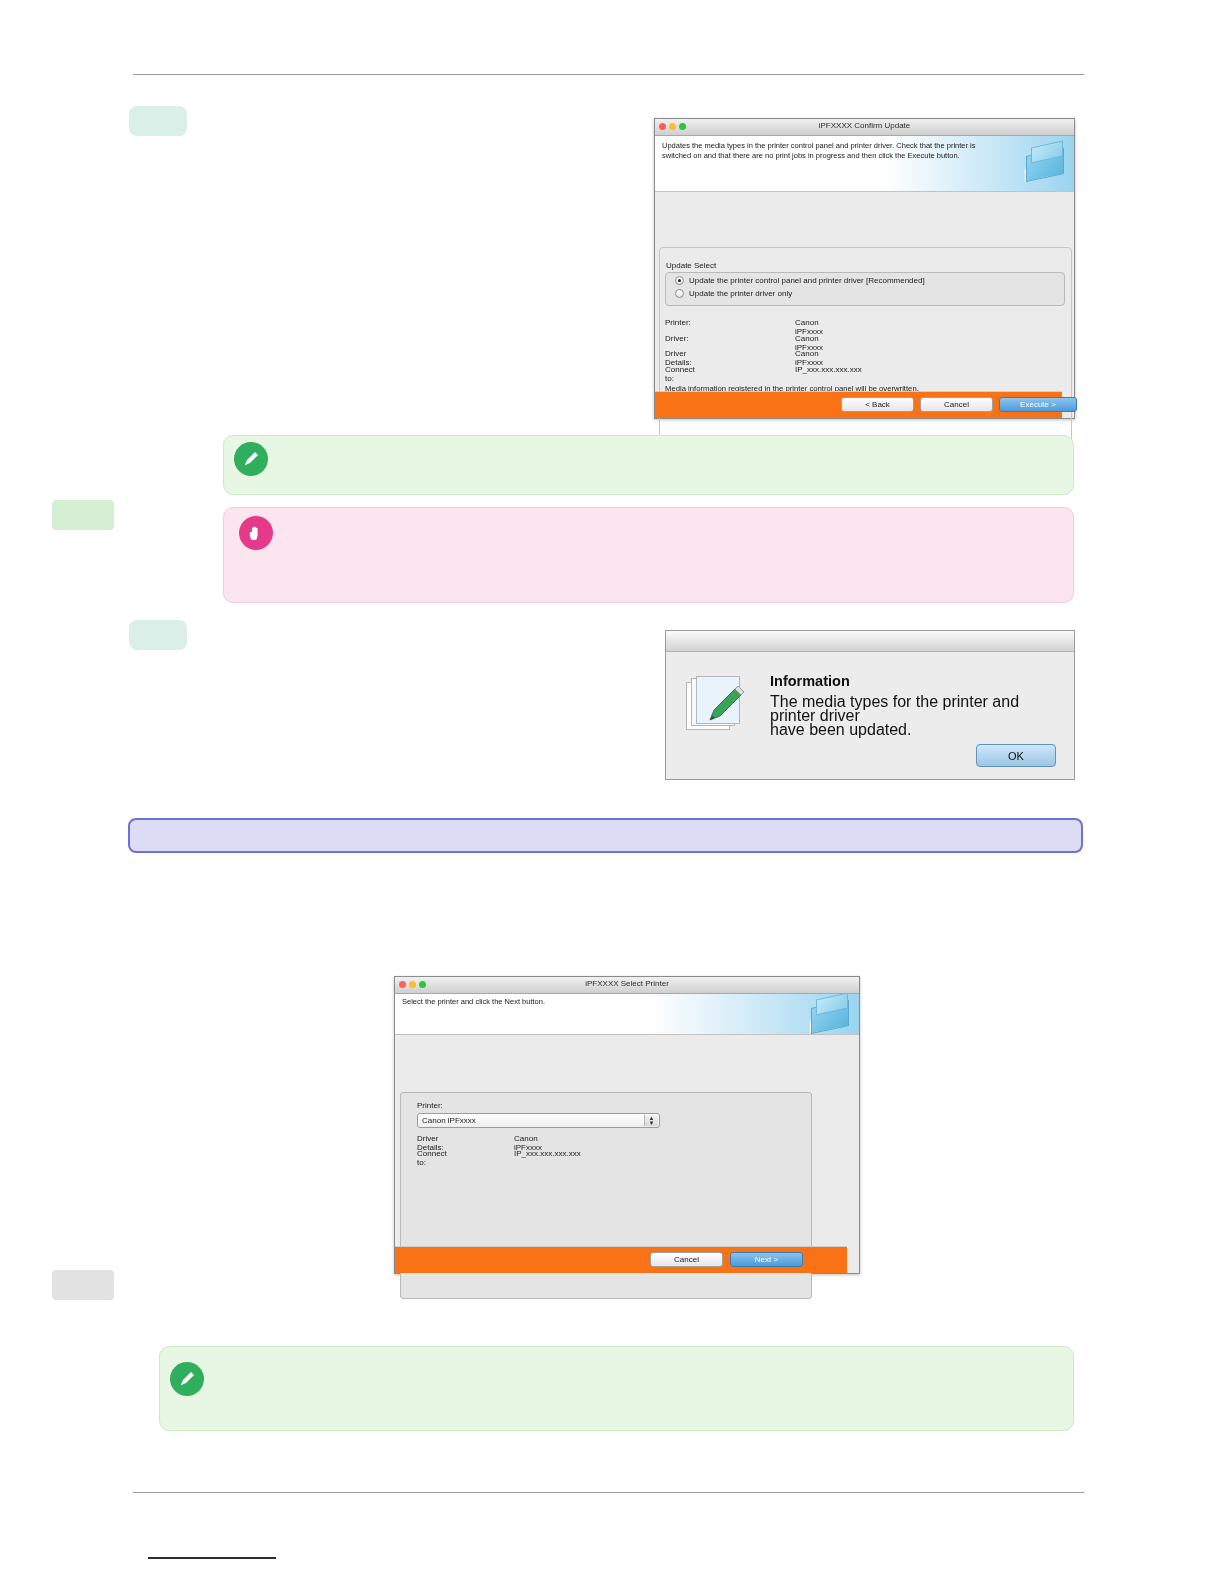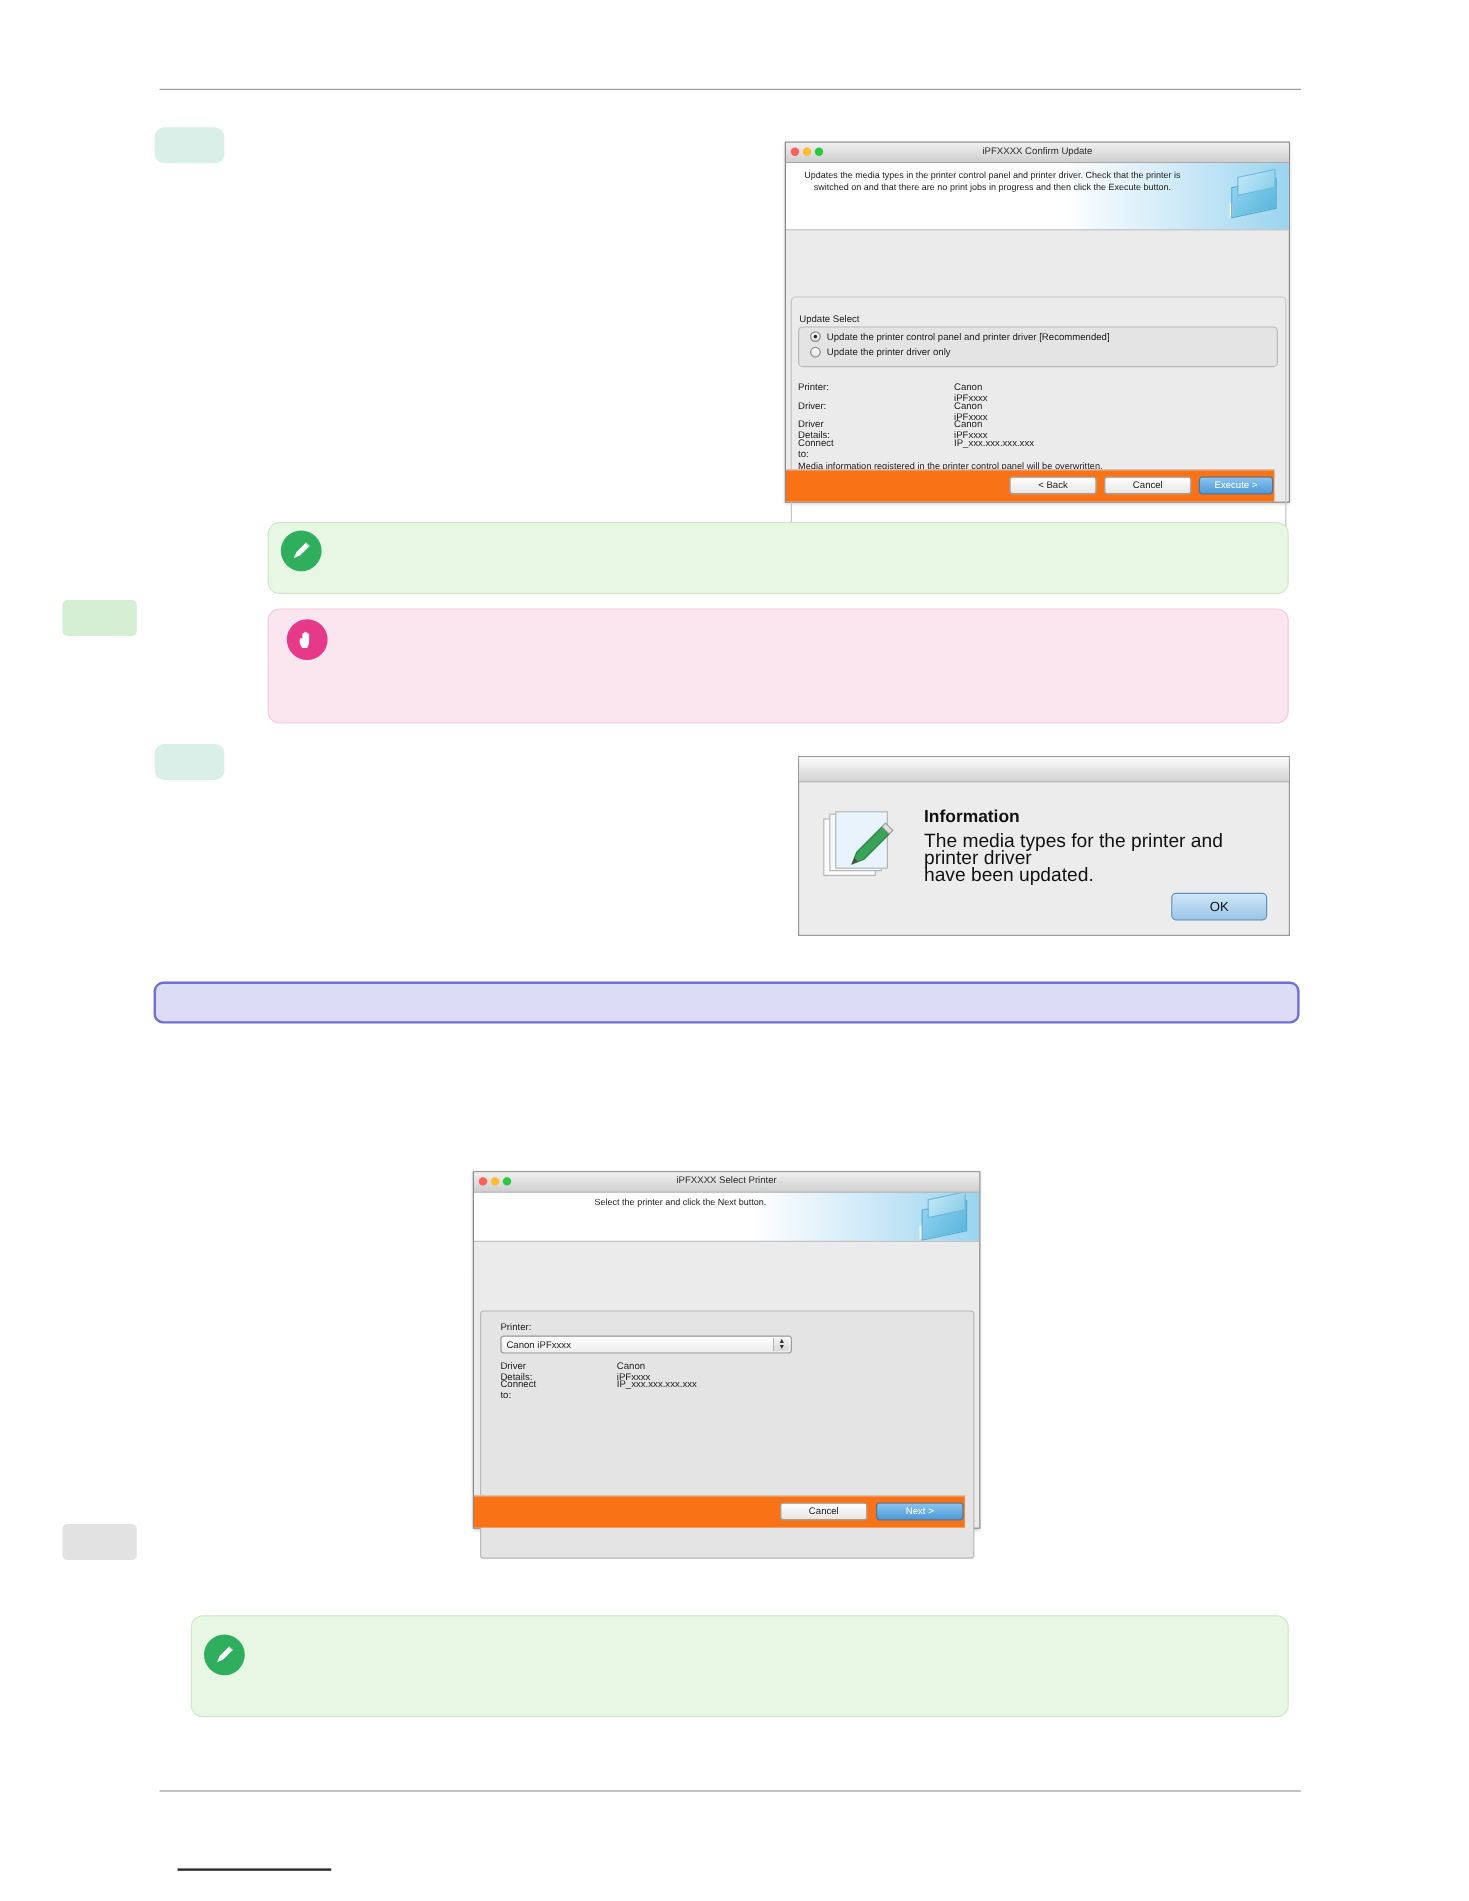--- a/index.html
+++ b/index.html
@@ -126,21 +126,20 @@
   .dot.red { background: #ff5f57; }
   .dot.yellow { background: #ffbd2e; }
   .dot.green { background: #28c840; }
 
   .banner {
     position: relative;
     height: 55px;
     background: linear-gradient(to right, #ffffff 55%, #cfeaf8 78%, #9ad4ef 100%);
     border-bottom: 1px solid #c3c3c3;
     overflow: hidden;
-    text-align: center;
   }
   .banner-text {
     position: absolute;
     left: 7px;
     top: 5px;
     font-size: 7.5px;
     line-height: 9.5px;
     color: #1a1a1a;
     width: 330px;
   }
@@ -320,21 +319,21 @@
     border: 1px solid #5f93bd;
     background: linear-gradient(to bottom,#cfe6f8,#9cc6e6);
     font-size: 11px;
     color: #0e0e0e;
     display: flex;
     align-items: center;
     justify-content: center;
   }
 
   
-  .win-select { left: 394px; top: 976px; width: 423px; height: 298px; }
+  .win-select { left: 394px; top: 976px; width: 466px; height: 298px; }
   .combo {
     position: absolute;
     box-sizing: border-box;
     height: 15px;
     border: 1px solid #9c9c9c;
     border-radius: 3px;
     background: linear-gradient(to bottom,#ffffff,#ededed);
     font-size: 8px;
     color: #1a1a1a;
     display: flex;
@@ -431,21 +430,21 @@
 
       <div class="para" style="left:10px; top:192px; width:390px;">Media information registered in the printer control panel will be overwritten.</div>
       <div class="para" style="left:10px; top:202px; width:390px;">Click the Cancel button to not update the information.</div>
 
       <div class="group-box" style="left:4px; top:55px; width:413px; height:215px; background:transparent; border-color:#c6c6c6;"></div>
     </div>
 
     <div class="btnbar">
       <div class="mbtn" style="left:186px; top:5px; width:73px;">&lt; Back</div>
       <div class="mbtn" style="left:265px; top:5px; width:73px;">Cancel</div>
-      <div class="mbtn primary" style="left:344px; top:5px; width:62px;">Execute &gt;</div>
+      <div class="mbtn primary" style="left:344px; top:5px; width:78px;">Execute &gt;</div>
     </div>
   </div>
 
   <div class="note-box note-green note-1"></div>
   <div class="icon-circle icon-green" style="left:234px; top:442px;">
     <svg class="pencil-svg" width="20" height="20" viewBox="0 0 20 20" aria-hidden="true">
       <path d="M4 16 L6 11 L14 3 L17 6 L9 14 Z" fill="#ffffff"></path>
       <path d="M4 16 L6.2 15.2 L4.8 13.8 Z" fill="#d9d9d9"></path>
       <path d="M13.6 3.4 L16.6 6.4" stroke="#bfe0c9" stroke-width="1" fill="none"></path>
     </svg>

